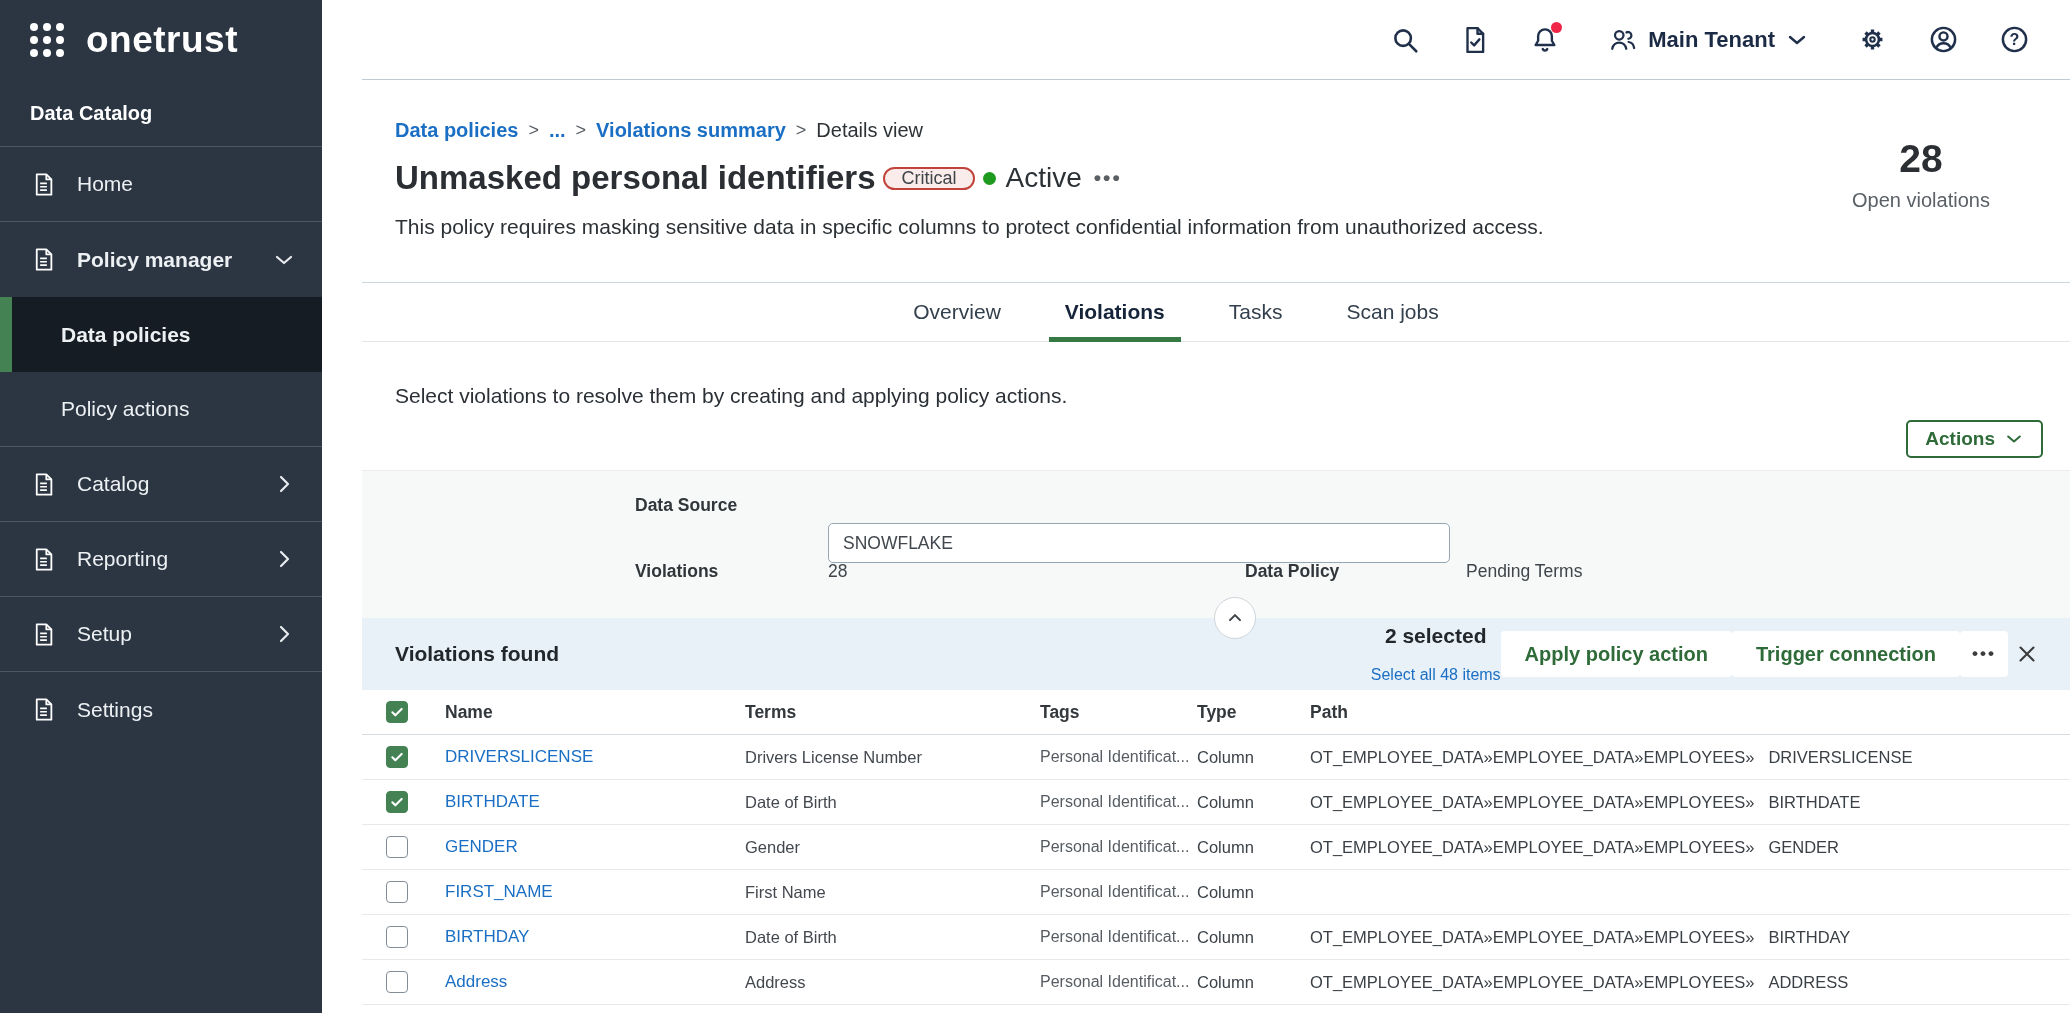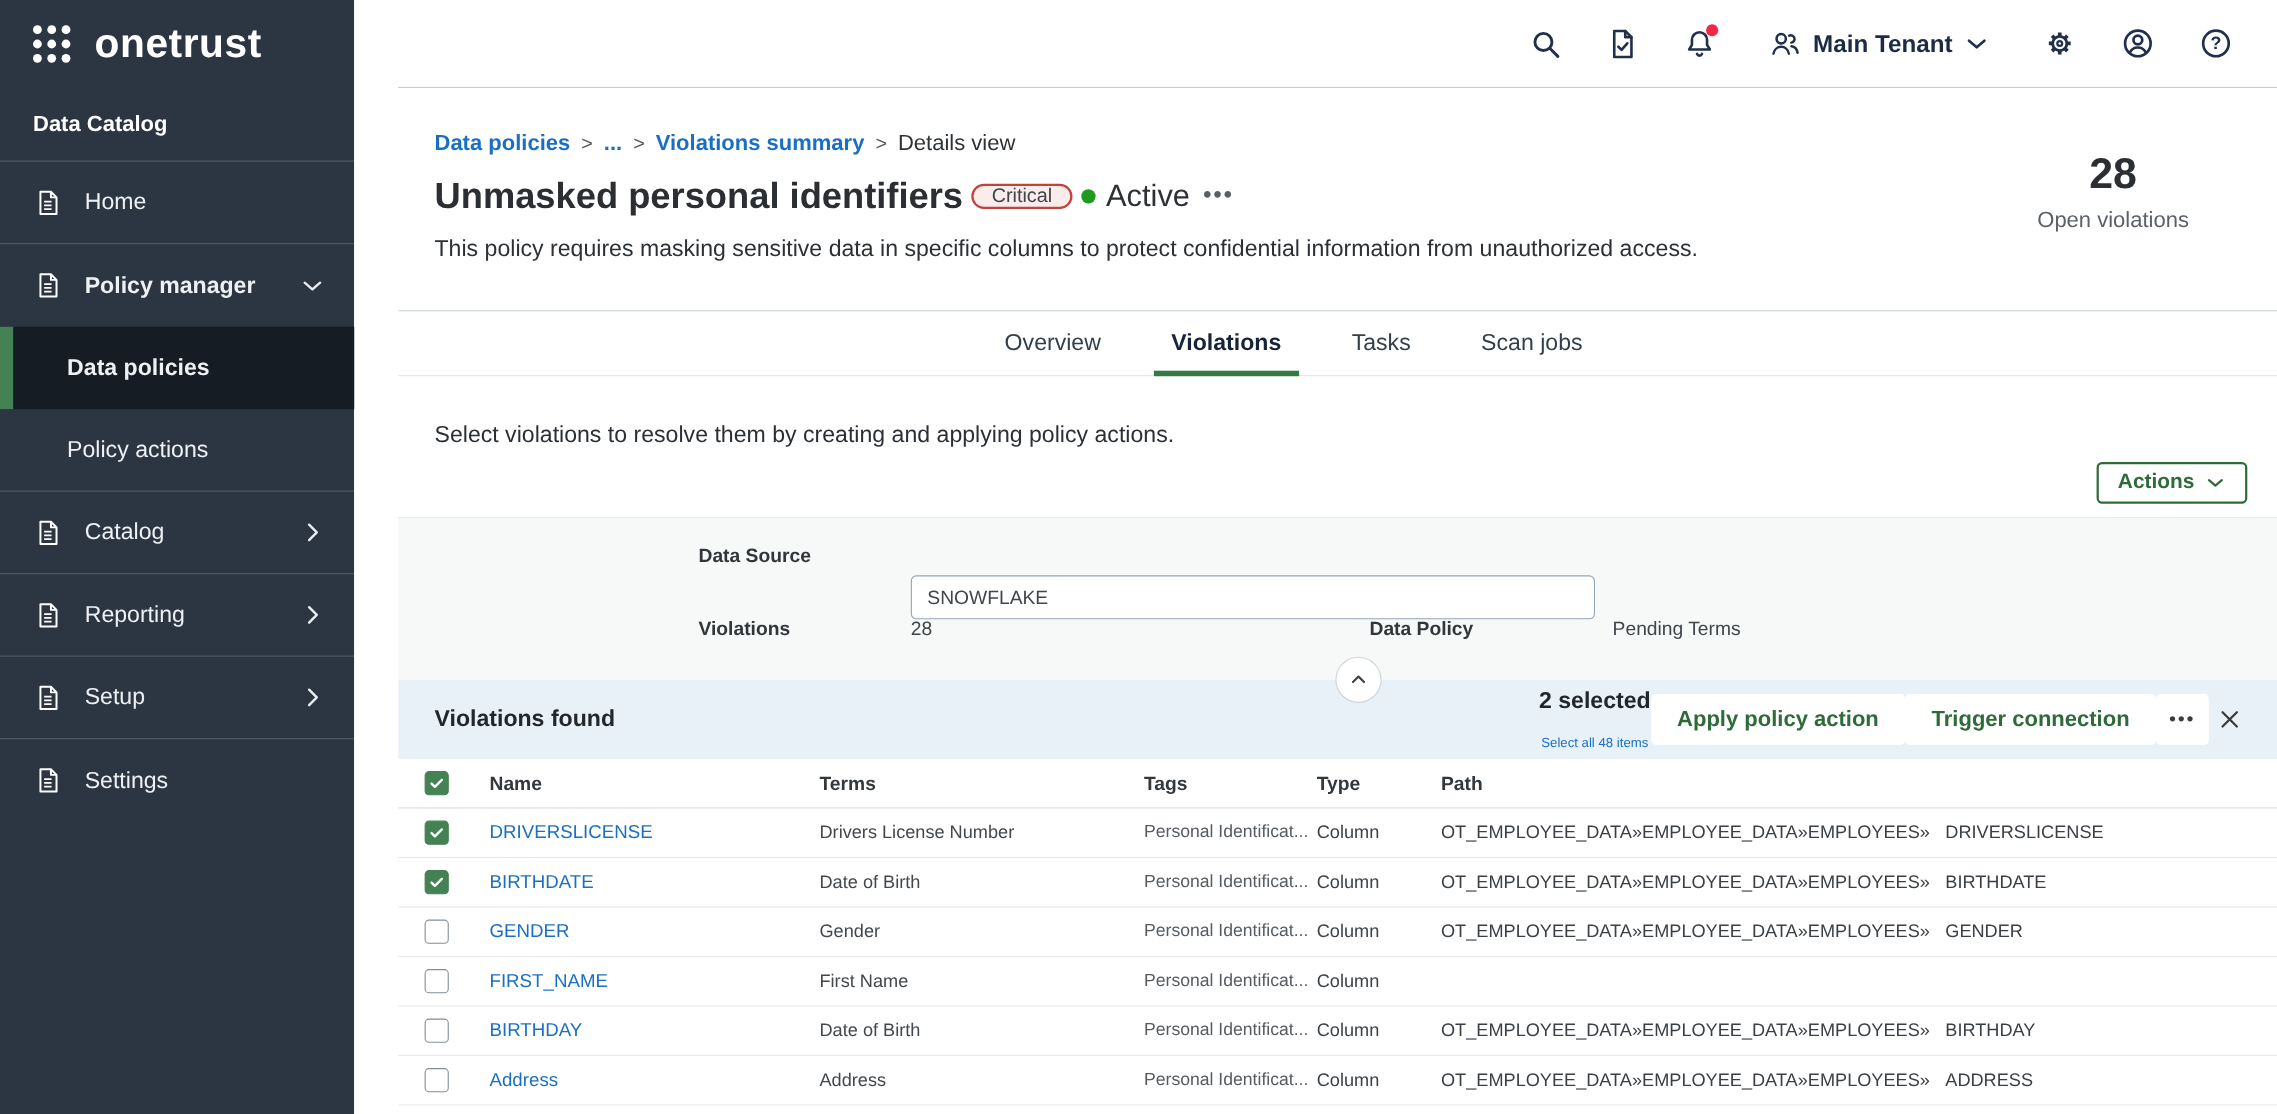--- a/index.html
+++ b/index.html
@@ -64,21 +64,21 @@
   .f-label { position:absolute; font-size:17.5px; font-weight:700; color:#31363b; }
   .f-value { position:absolute; font-size:17.5px; color:#3f454b; }
   .f-input { position:absolute; left:466px; top:12px; width:622px; height:40px; border:1px solid #93a7b5; border-radius:5px; background:#fff; font-size:17.5px; color:#41474d; padding:0 14px; font-family:inherit;margin-top:40px; }
   .collapse-btn { position:absolute; left:852px; bottom:-21px; width:42px; height:42px; border-radius:50%; background:#fff; border:1px solid #cfd5da; display:flex; align-items:center; justify-content:center; cursor:pointer; z-index:3; }
 
   .found-bar { height:72px; background:#e8f1f8; display:flex; align-items:center; padding:0 30px 0 33px; flex-shrink:0; position:relative; z-index:1; }
   .found-title { font-size:21px; font-weight:600; color:#22272c; }
   .found-right { margin-left:auto; display:flex; align-items:center; }
   .sel-block { text-align:center; }
   .sel-count { font-size:21px; font-weight:700; color:#22272c; }
-  .sel-all { margin-top:18px; font-size:12px; color:#1a6fc4; cursor:pointer; }
+  .sel-all { margin-top:18px; font-size:16px; color:#1a6fc4; cursor:pointer; }
   .bar-btn { height:46px; display:flex; align-items:center; padding:0 24px; background:#fff; border:none; border-radius:4px; color:#2e6b39; font-size:20px; font-weight:600; cursor:pointer; font-family:inherit; }
   .bar-more { width:48px; height:46px; background:#fff; border:none; border-radius:4px; color:#3c3c3c; font-size:17px; font-weight:700; letter-spacing:2px; cursor:pointer; display:flex; align-items:center; justify-content:center; font-family:inherit; }
   .bar-close { display:flex; align-items:center; cursor:pointer; margin-left:6px; color:#3a3a3a; }
 
   .tbl-head, .tbl-row { display:grid; grid-template-columns:59px 300px 295px 157px 113px 1fr; align-items:center; padding-left:24px; }
   .tbl-head { height:45px; border-bottom:1px solid #d7dce0; font-size:17.5px; font-weight:700; color:#33383d; flex-shrink:0; }
   .tbl-row { height:45px; border-bottom:1px solid #e5e9ec; flex-shrink:0; }
   .cb { width:22px; height:22px; border-radius:4px; border:1.5px solid #848e98; background:#fff; display:flex; align-items:center; justify-content:center; cursor:pointer; }
   .cb.checked { background:#448153; border-color:#448153; }
   .cell-name { font-size:17px; color:#1a6fc4; cursor:pointer; }

